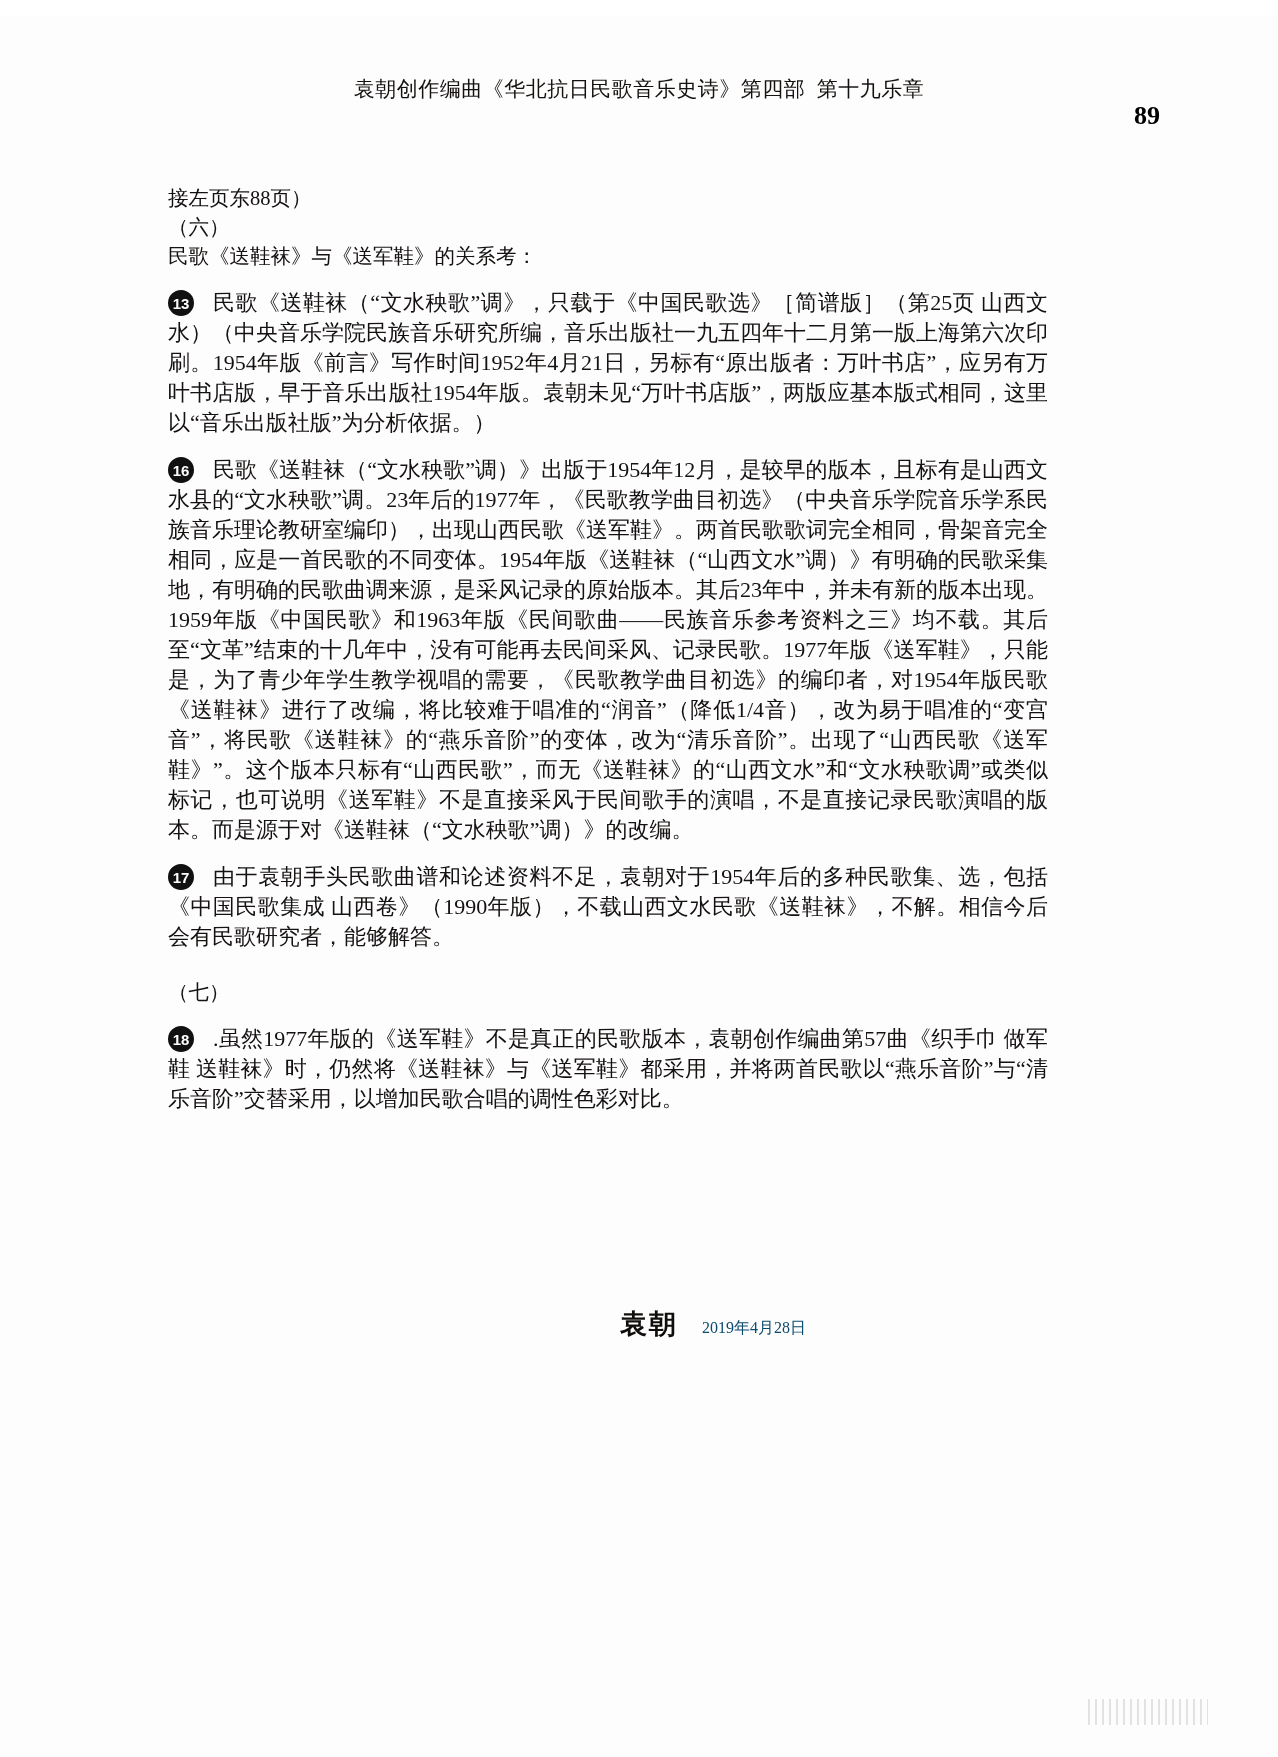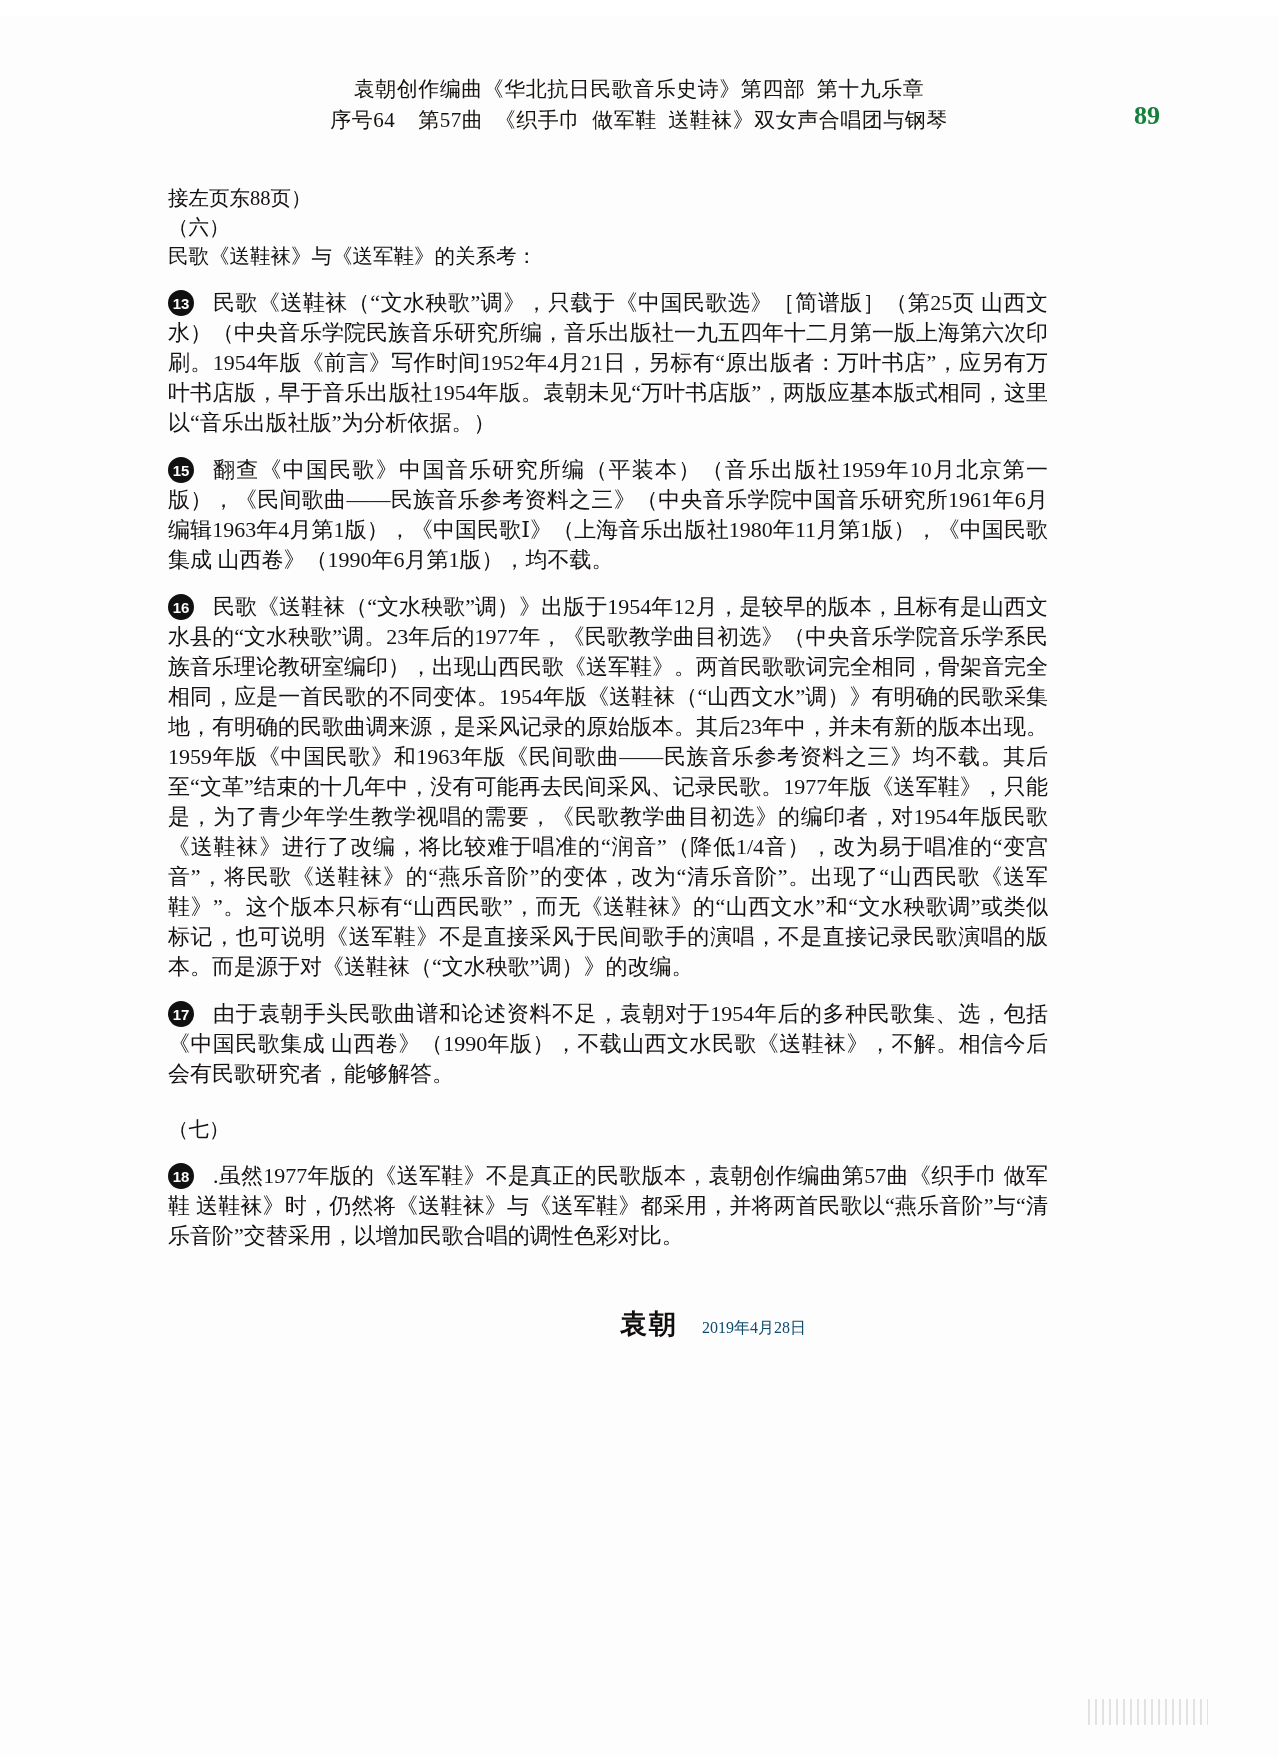--- a/index.html
+++ b/index.html
@@ -34,21 +34,21 @@
     line-height: 31px;
     color: #15110f;
     white-space: pre;
   }
   .page-number {
     position: absolute;
     top: 85px;
     right: 118px;
     font-size: 26px;
     font-weight: bold;
-    color: #15803d;
+    color: #000000;
     font-family: "Liberation Serif", serif;
   }
 
   
   .body {
     position: absolute;
     top: 168px;
     left: 168px;
     width: 880px;
   }
@@ -145,40 +145,35 @@
         #555 0px, #555 2px, transparent 2px, transparent 7px);
   }
 </style>
 </head>
 <body>
 
 <div class="page">
 
   <div class="header">
     <div class="line">袁朝创作编曲《华北抗日民歌音乐史诗》第四部  第十九乐章</div>
-    <div class="line">序号64    第57曲  《织手巾  做军鞋  送鞋袜》双女声合唱团与钢琴</div>
   </div>
   <div class="page-number">89</div>
 
   <div class="body">
 
     <div class="lead">接左页东88页）</div>
     <div class="section-mark">（六）</div>
     <div class="lead">民歌《送鞋袜》与《送军鞋》的关系考：</div>
 
     <div class="item">
       <span class="num filled">13</span>
       <div class="text">民歌《送鞋袜（“文水秧歌”调》，只载于《中国民歌选》［简谱版］（第25页  山西文水）（中央音乐学院民族音乐研究所编，音乐出版社一九五四年十二月第一版上海第六次印刷。1954年版《前言》写作时间1952年4月21日，另标有“原出版者：万叶书店”，应另有万叶书店版，早于音乐出版社1954年版。袁朝未见“万叶书店版”，两版应基本版式相同，这里以“音乐出版社版”为分析依据。）</div>
     </div>
 
 
-    <div class="item">
-      <span class="num filled">15</span>
-      <div class="text">翻查《中国民歌》中国音乐研究所编（平装本）（音乐出版社1959年10月北京第一版），《民间歌曲——民族音乐参考资料之三》（中央音乐学院中国音乐研究所1961年6月编辑1963年4月第1版），《中国民歌Ⅰ》（上海音乐出版社1980年11月第1版），《中国民歌集成  山西卷》（1990年6月第1版），均不载。</div>
-    </div>
 
     <div class="item">
       <span class="num filled">16</span>
       <div class="text">民歌《送鞋袜（“文水秧歌”调）》出版于1954年12月，是较早的版本，且标有是山西文水县的“文水秧歌”调。23年后的1977年，《民歌教学曲目初选》（中央音乐学院音乐学系民族音乐理论教研室编印），出现山西民歌《送军鞋》。两首民歌歌词完全相同，骨架音完全相同，应是一首民歌的不同变体。1954年版《送鞋袜（“山西文水”调）》有明确的民歌采集地，有明确的民歌曲调来源，是采风记录的原始版本。其后23年中，并未有新的版本出现。1959年版《中国民歌》和1963年版《民间歌曲——民族音乐参考资料之三》均不载。其后至“文革”结束的十几年中，没有可能再去民间采风、记录民歌。1977年版《送军鞋》，只能是，为了青少年学生教学视唱的需要，《民歌教学曲目初选》的编印者，对1954年版民歌《送鞋袜》进行了改编，将比较难于唱准的“润音”（降低1/4音），改为易于唱准的“变宫音”，将民歌《送鞋袜》的“燕乐音阶”的变体，改为“清乐音阶”。出现了“山西民歌《送军鞋》”。这个版本只标有“山西民歌”，而无《送鞋袜》的“山西文水”和“文水秧歌调”或类似标记，也可说明《送军鞋》不是直接采风于民间歌手的演唱，不是直接记录民歌演唱的版本。而是源于对《送鞋袜（“文水秧歌”调）》的改编。</div>
     </div>
 
     <div class="item">
       <span class="num filled">17</span>
       <div class="text">由于袁朝手头民歌曲谱和论述资料不足，袁朝对于1954年后的多种民歌集、选，包括《中国民歌集成  山西卷》（1990年版），不载山西文水民歌《送鞋袜》，不解。相信今后会有民歌研究者，能够解答。</div>
     </div>

